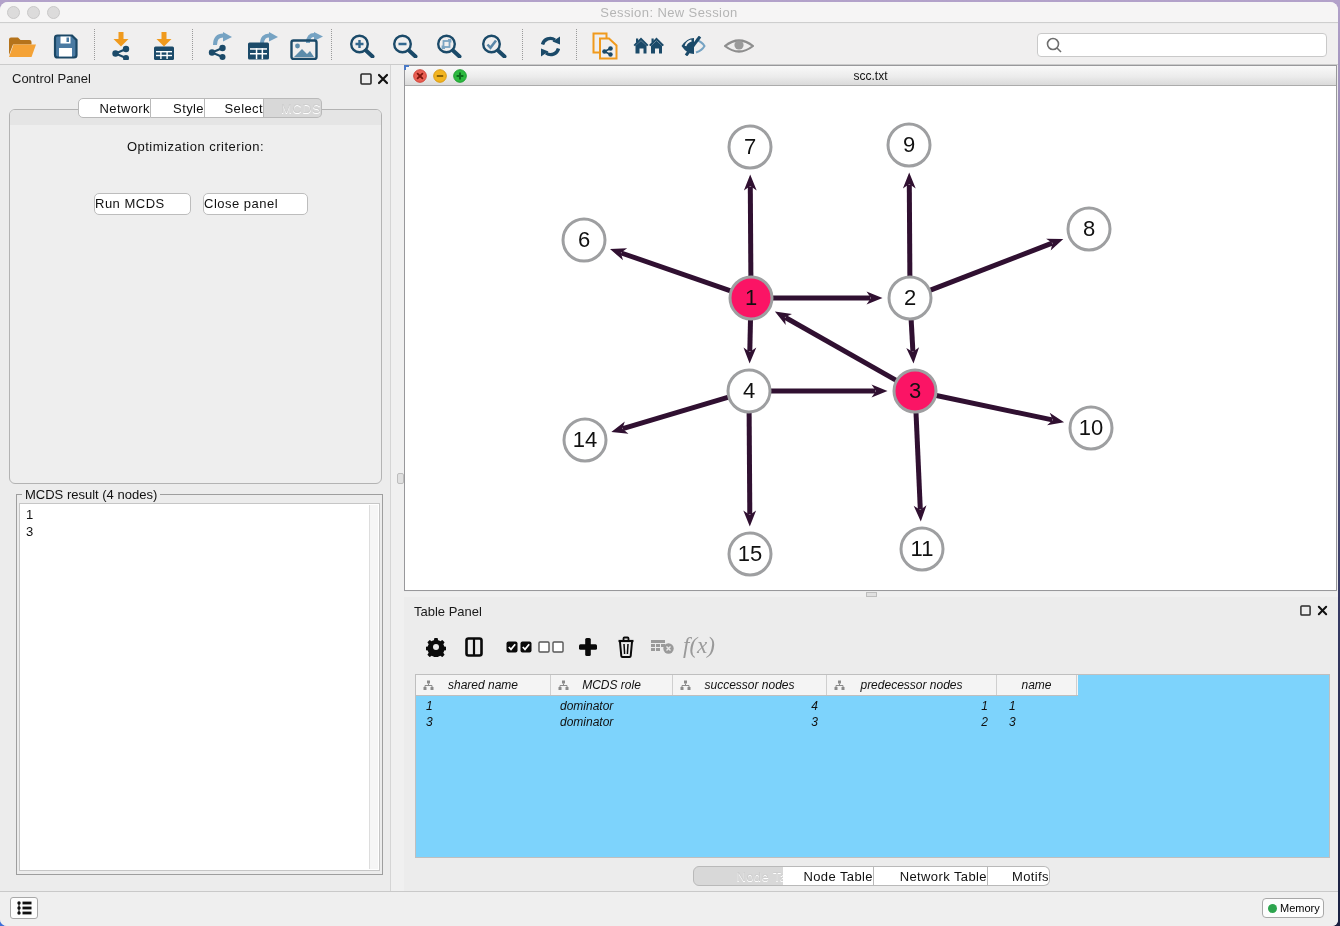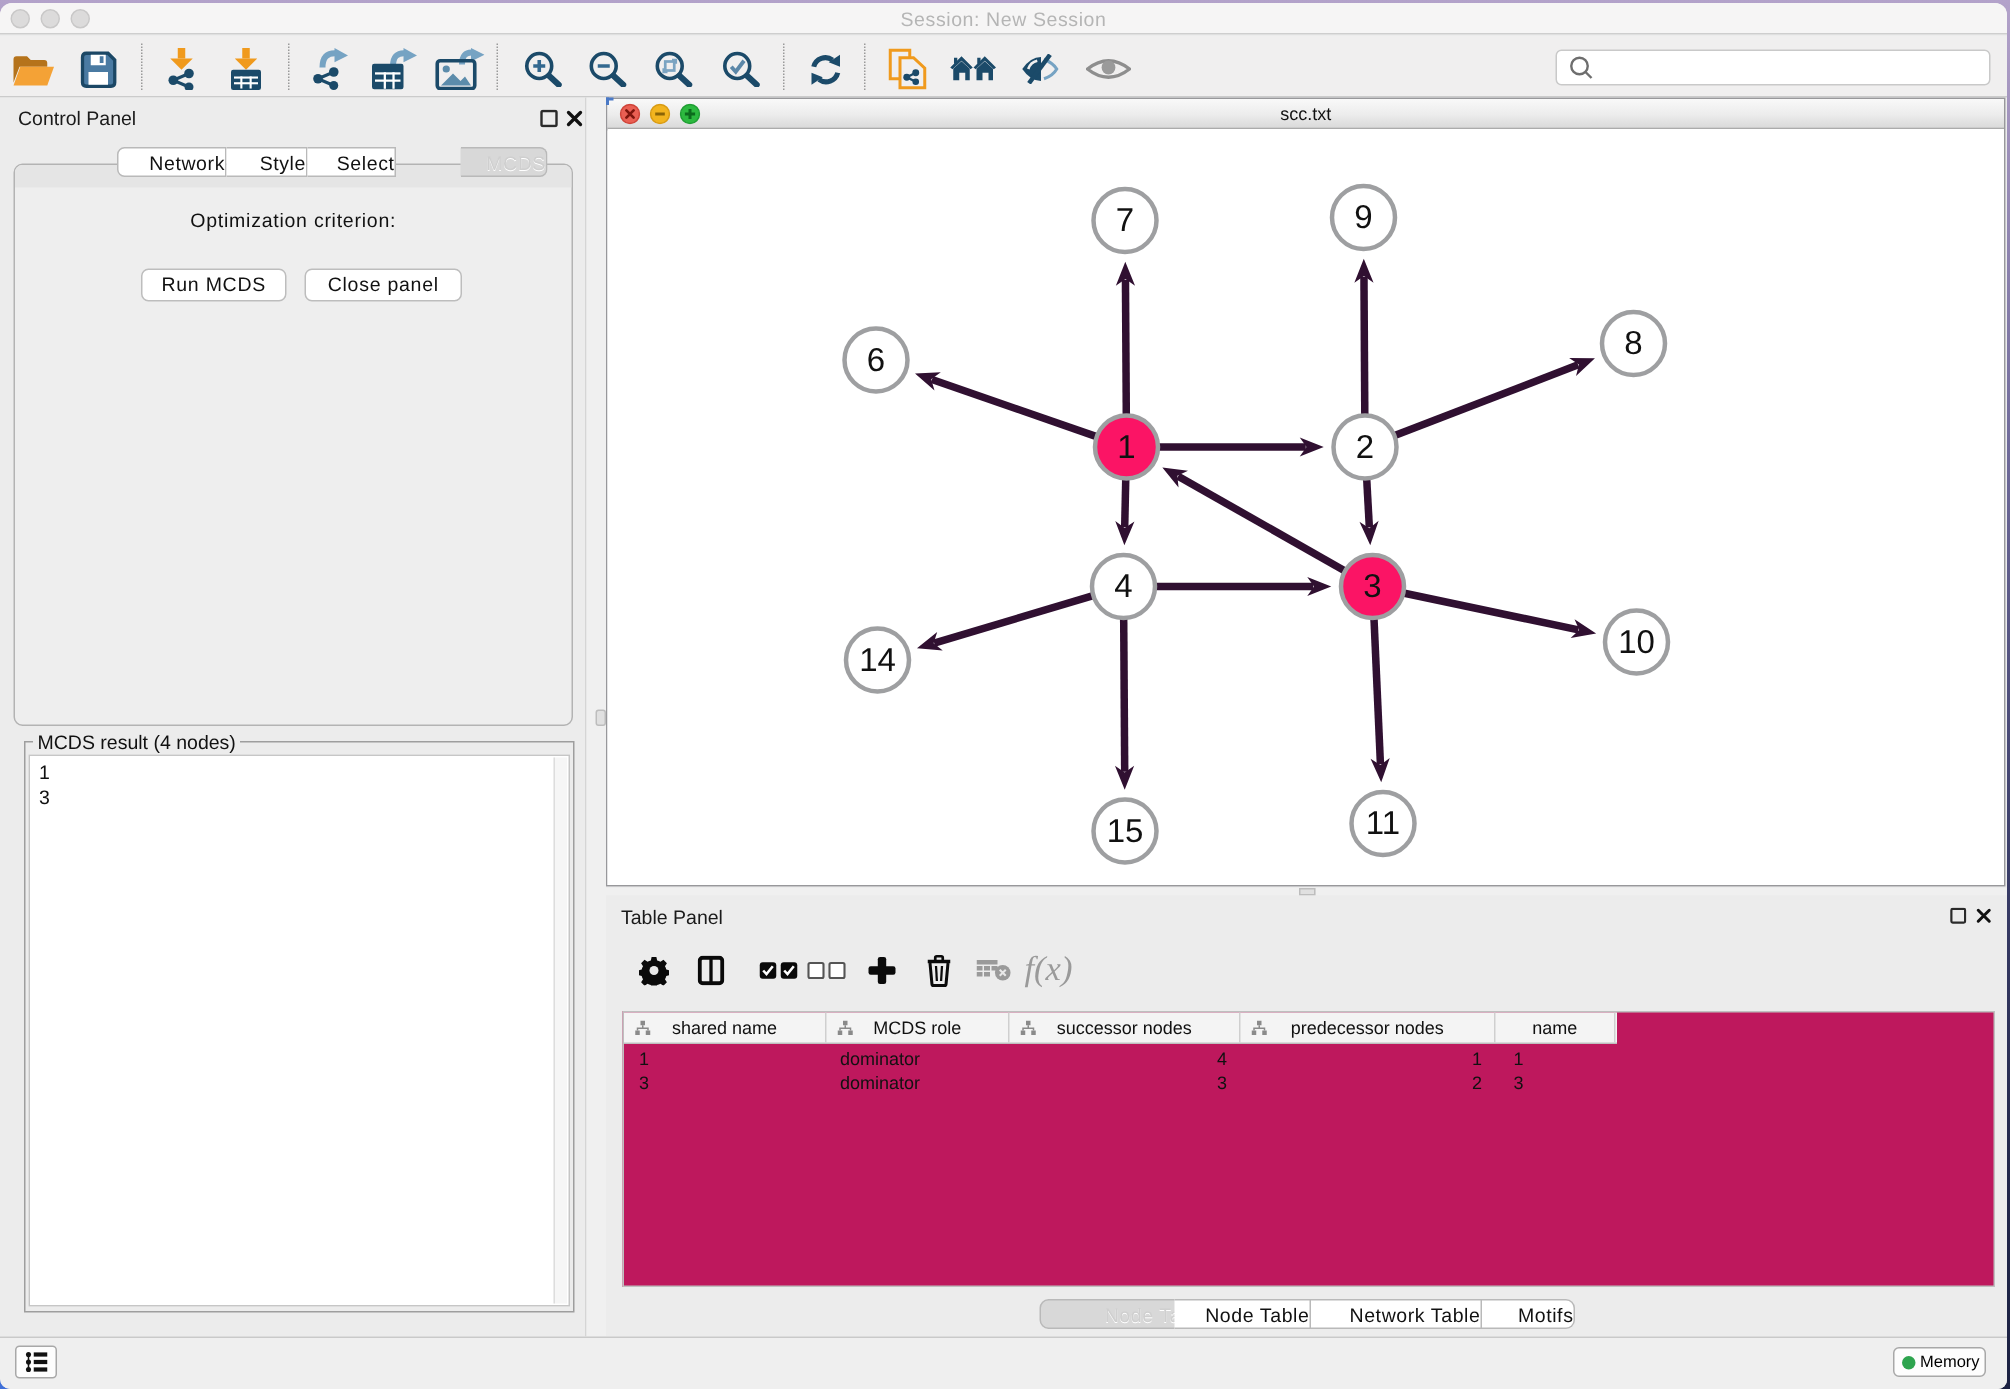--- a/index.html
+++ b/index.html
@@ -35,22 +35,22 @@
  text-align:right;line-height:19px;}
 .tabsel{background:#d8d8d8;color:#cfcfcf;text-shadow:0 1px 0 #ffffff;}
 #cpane{position:absolute;left:9px;top:44px;width:373px;height:375px;border:1px solid #b3b3b3;
  border-radius:6px;background:#eeeeee;overflow:hidden;}
 #cpane::before{content:"";position:absolute;left:0;top:0;width:100%;height:15px;background:#e5e5e5;}
 #optlabel{position:absolute;left:0;top:29px;width:100%;text-align:center;font-size:13px;
  color:#111;letter-spacing:0.5px;}
 #combo{position:absolute;left:35px;top:50px;width:312px;height:22px;background:#fff;
  border:1px solid #bdbdbd;border-radius:5px;font-size:13px;color:#111;letter-spacing:0.4px;}
 #combo span{position:absolute;left:12px;top:3px;}
-.btn{position:absolute;top:69px;height:22px;background:#fff;border:1px solid #bdbdbd;
- border-radius:5px;font-size:13px;color:#111;text-align:center;line-height:20px;letter-spacing:0.5px;}
+.btn{position:absolute;top:83px;height:22px;background:#fff;border:1px solid #bdbdbd;
+ border-radius:5px;font-size:13px;color:#111;text-align:left;line-height:20px;letter-spacing:0.5px;}
 #fieldset{position:absolute;left:16px;top:429px;width:367px;height:381px;
  border:1px solid #9e9e9e;}
 #legend{position:absolute;left:5px;top:-8px;background:#ececec;padding:0 3px;font-size:13px;color:#111;}
 #fswhite{position:absolute;left:2px;top:8px;width:361px;height:368px;background:#fff;
  border:1px solid #c6c6c6;font-size:13px;color:#111;}
 #fswhite .ln{position:absolute;left:6px;}
 #fsscroll{position:absolute;right:1px;top:1px;width:9px;height:364px;background:#f6f6f6;
  border-left:1px solid #ddd;}
 #vsplit{position:absolute;left:391px;top:0;width:13px;height:826px;background:#f0f0f0;}
 #vhandle{position:absolute;left:6px;top:408px;width:7px;height:11px;background:#e0e0e0;
@@ -63,22 +63,22 @@
  border-bottom:1px solid #ababab;}
 #netblue{position:absolute;left:-1px;top:-1px;width:5px;height:5px;
  border-left:2px solid #4a79c6;border-top:2px solid #4a79c6;}
 #nettext{position:absolute;top:3px;width:100%;text-align:center;font-size:12px;color:#111;}
 #netcontent{position:absolute;left:0;top:21px;width:931px;height:503px;background:#fff;}
 #hsplit{position:absolute;left:0;top:527px;width:934px;height:5px;background:#f0f0f0;}
 #hhandle{position:absolute;left:462px;top:0;width:11px;height:5px;background:#e0e0e0;
  border:1px solid #bdbdbd;}
 #tpanel{position:absolute;left:0;top:532px;width:934px;height:294px;background:#ececec;}
 #tphead{position:absolute;left:10px;top:7px;font-size:13px;color:#1a1a1a;}
-#tscroll{position:absolute;left:11px;top:77px;width:915px;height:184px;background:#be185d;
- border:1px solid #bfbfbf;}
+#tscroll{position:absolute;left:11px;top:77px;width:915px;height:184px;background:#7dd3fc;
+ border:1px solid #bfbfbf;font-style:italic;}
 #thead{position:absolute;left:0;top:0;width:662px;height:21px;background:#f4f4f4;
  border-bottom:1px solid #bfbfbf;font-size:12px;color:#111;}
 .th{position:absolute;top:0;height:20px;border-right:1px solid #cfcfcf;text-align:center;
  line-height:21px;}
 .hicon{position:absolute;top:5px;}
 .td{position:absolute;font-size:12px;color:#111;height:16px;line-height:16px;}
 #ttabs{position:absolute;left:0;top:269px;height:20px;font-size:13px;color:#111;letter-spacing:0.4px;}
 svg{display:block;}
 </style>
 </head><body>
@@ -243,21 +243,21 @@
     <svg class="abs" style="left:360px;top:8px;" width="12" height="12" viewBox="0 0 12 12">
           <rect x="1" y="1" width="10" height="10" fill="none" stroke="#2a2a2a" stroke-width="1.6" rx="1"></rect>
         </svg>
     <svg class="abs" style="left:377px;top:8px;" width="12" height="12" viewBox="0 0 12 12">
           <path d="M2,2 L10,10 M10,2 L2,10" stroke="#111" stroke-width="2.2" stroke-linecap="round"></path>
         </svg>
     <div class="tabrow" style="left:0;top:33px;width:391px;height:20px;">
       <div class="tab" style="left:78px;width:73px;border-radius:5px 0 0 5px;">Network</div>
       <div class="tab" style="left:151px;width:54px;border-left:none;">Style</div>
       <div class="tab" style="left:205px;width:59px;border-left:none;">Select</div>
-      <div class="tab tabsel" style="left:264px;width:58px;border-left:none;border-radius:0 5px 5px 0;margin-left:43px;">MCDS</div>
+      <div class="tab tabsel" style="left:264px;width:58px;border-left:none;border-radius:0 5px 5px 0;">MCDS</div>
     </div>
     <div id="cpane">
       <div id="optlabel">Optimization criterion:</div>
       <div class="btn" style="left:84px;width:97px;">Run MCDS</div>
       <div class="btn" style="left:193px;width:105px;">Close panel</div>
     </div>
     <div id="fieldset">
       <div id="legend">MCDS result (4 nodes)</div>
       <div id="fswhite">
         <div class="ln" style="top:3px;">1</div>

